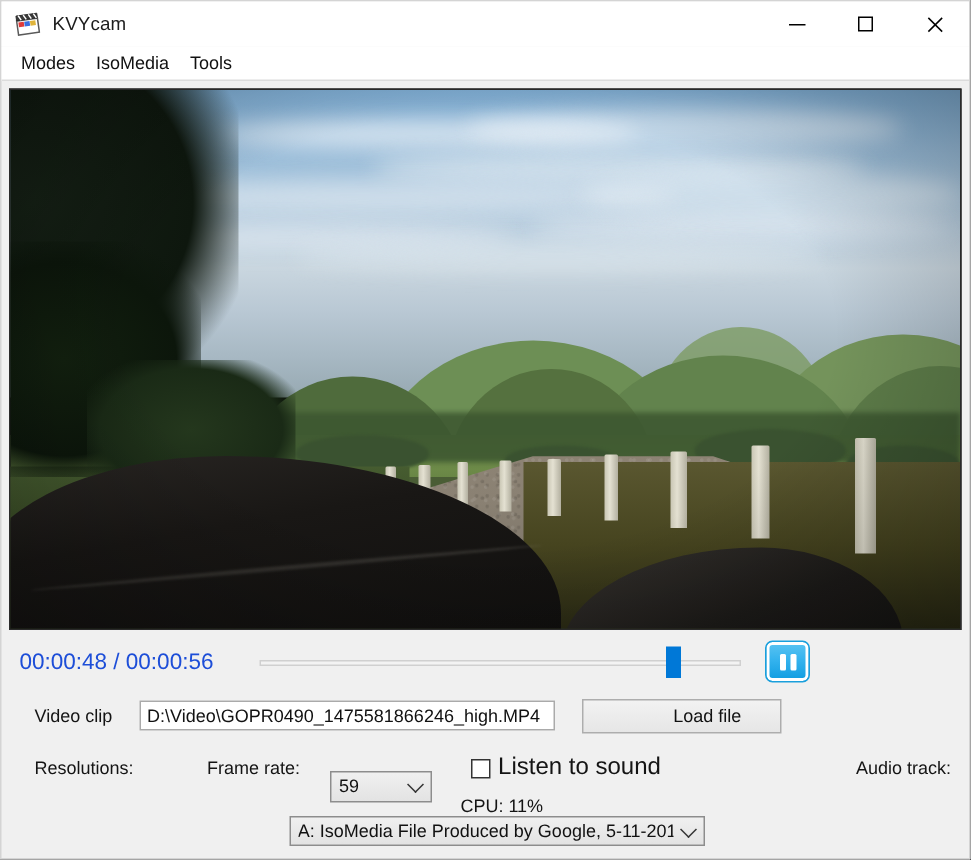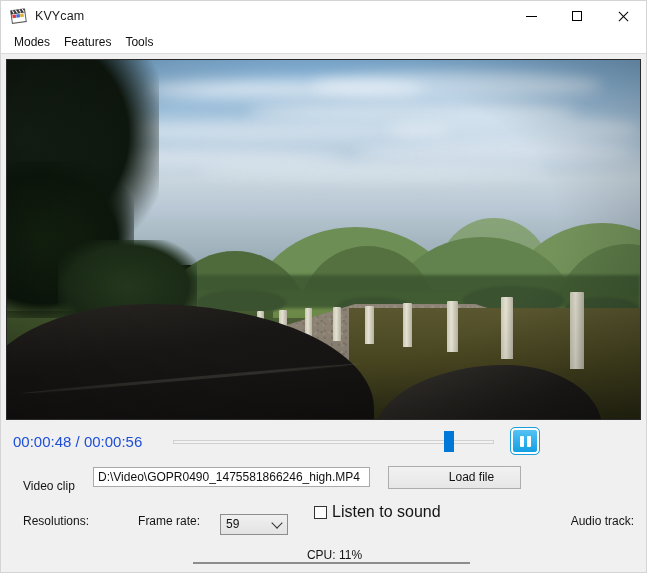--- a/index.html
+++ b/index.html
@@ -379,21 +379,20 @@
     padding-left: 22px;
   }
   .row-clip { height: 34px; }
   .row-res  { height: 36px; gap: 13px; }
   .row-cpu  { height: 34px; flex-direction: column; }
 
   .lbl {
     font-size: 12px;
     color: #141414;
     white-space: nowrap;
-    margin-top: 18px;
   }
   .text-input {
     height: 20px;
     background: #ffffff;
     border: 1px solid #aaaaaa;
     font-family: "Liberation Sans", sans-serif;
     font-size: 12px;
     color: #111;
     padding: 0 4px;
     box-sizing: border-box;
@@ -488,21 +487,21 @@
         <span class="glyph-max"></span>
       </button>
       <button class="win-btn close" title="Close">
         <span class="glyph-close"></span>
       </button>
     </div>
   </div>
 
   <div class="menubar">
     <div class="menu-item">Modes</div>
-    <div class="menu-item">Features</div>
+    <div class="menu-item">IsoMedia</div>
     <div class="menu-item">Tools</div>
   </div>
 
   <div class="video-wrap">
     <div class="video-frame">
 
       <div class="sky">
         <div class="cloud c1"></div>
         <div class="cloud c2"></div>
         <div class="cloud c3"></div>

